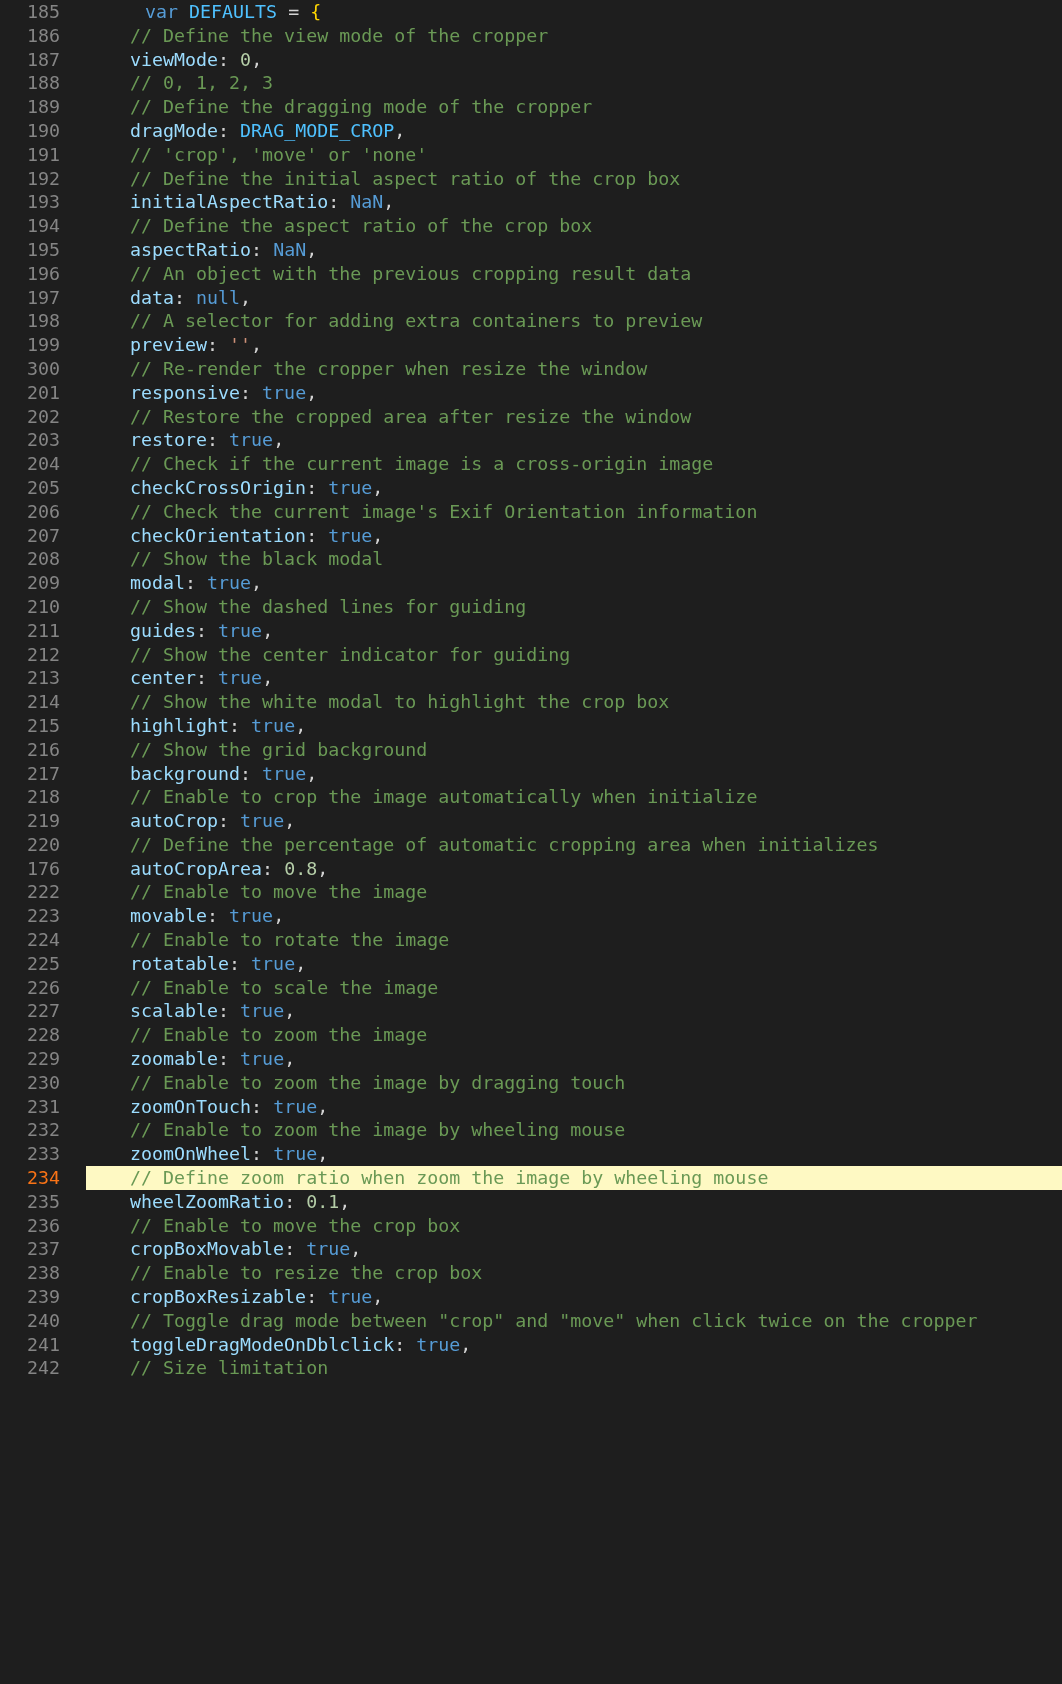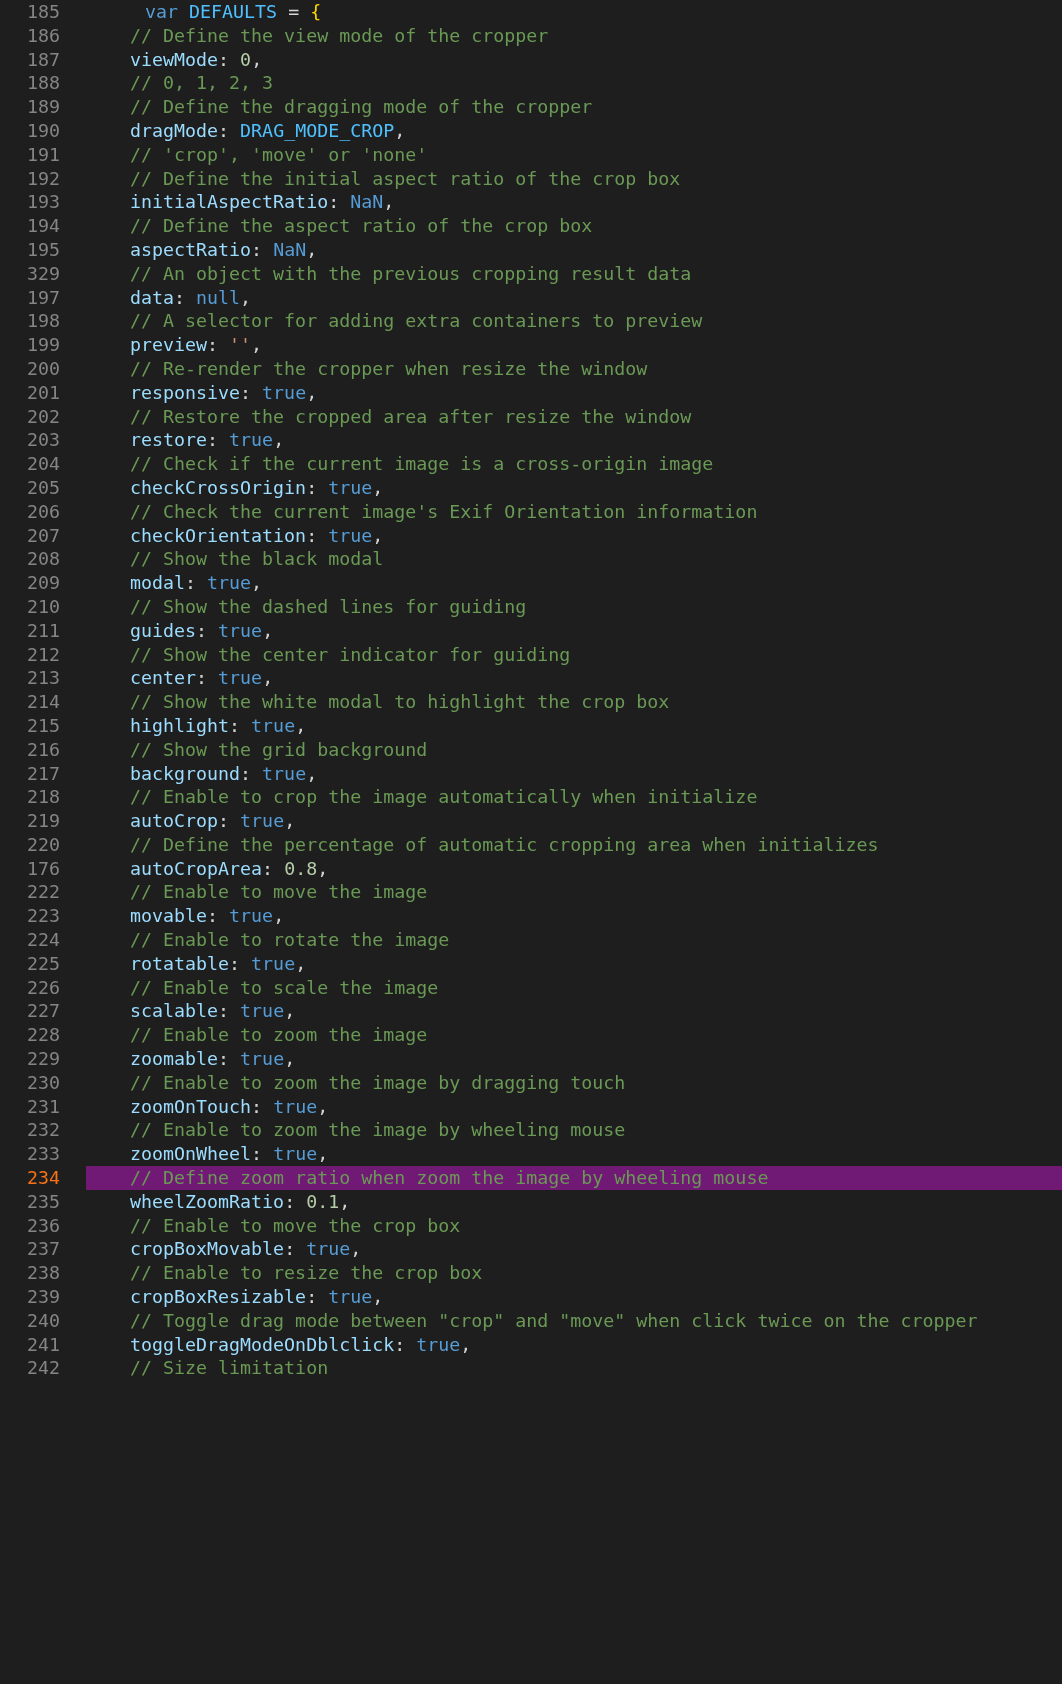--- a/index.html
+++ b/index.html
@@ -36,21 +36,21 @@
   }
   .code {
     flex: 1;
     white-space: pre;
     padding-left: 4px;
   }
   .code .line {
     height: 23.8px;
   }
   .code .line.active {
-    background: #701a75;
+    background: #fef9c3;
   }
   .c-kw   { color: #569cd6; margin-left: 37px; }   
   .c-const{ color: #4fc1ff; margin-top: 12px; }   
   .c-op   { color: #d4d4d4; }   
   .c-brace{ color: #ffd700; }   
   .c-cmt  { color: #6a9955; }   
   .c-prop { color: #9cdcfe; }   
   .c-num  { color: #b5cea8; }   
   .c-bool { color: #569cd6; text-align: right; }   
   .c-str  { color: #ce9178; }
@@ -64,25 +64,25 @@
       <div class="lineno">186</div>
       <div class="lineno">187</div>
       <div class="lineno">188</div>
       <div class="lineno">189</div>
       <div class="lineno">190</div>
       <div class="lineno">191</div>
       <div class="lineno">192</div>
       <div class="lineno">193</div>
       <div class="lineno">194</div>
       <div class="lineno">195</div>
-      <div class="lineno">329</div>
+      <div class="lineno">196</div>
       <div class="lineno">197</div>
       <div class="lineno">198</div>
       <div class="lineno">199</div>
-      <div class="lineno">200</div>
+      <div class="lineno">300</div>
       <div class="lineno">201</div>
       <div class="lineno">202</div>
       <div class="lineno">203</div>
       <div class="lineno">204</div>
       <div class="lineno">205</div>
       <div class="lineno">206</div>
       <div class="lineno">207</div>
       <div class="lineno">208</div>
       <div class="lineno">209</div>
       <div class="lineno">210</div>

